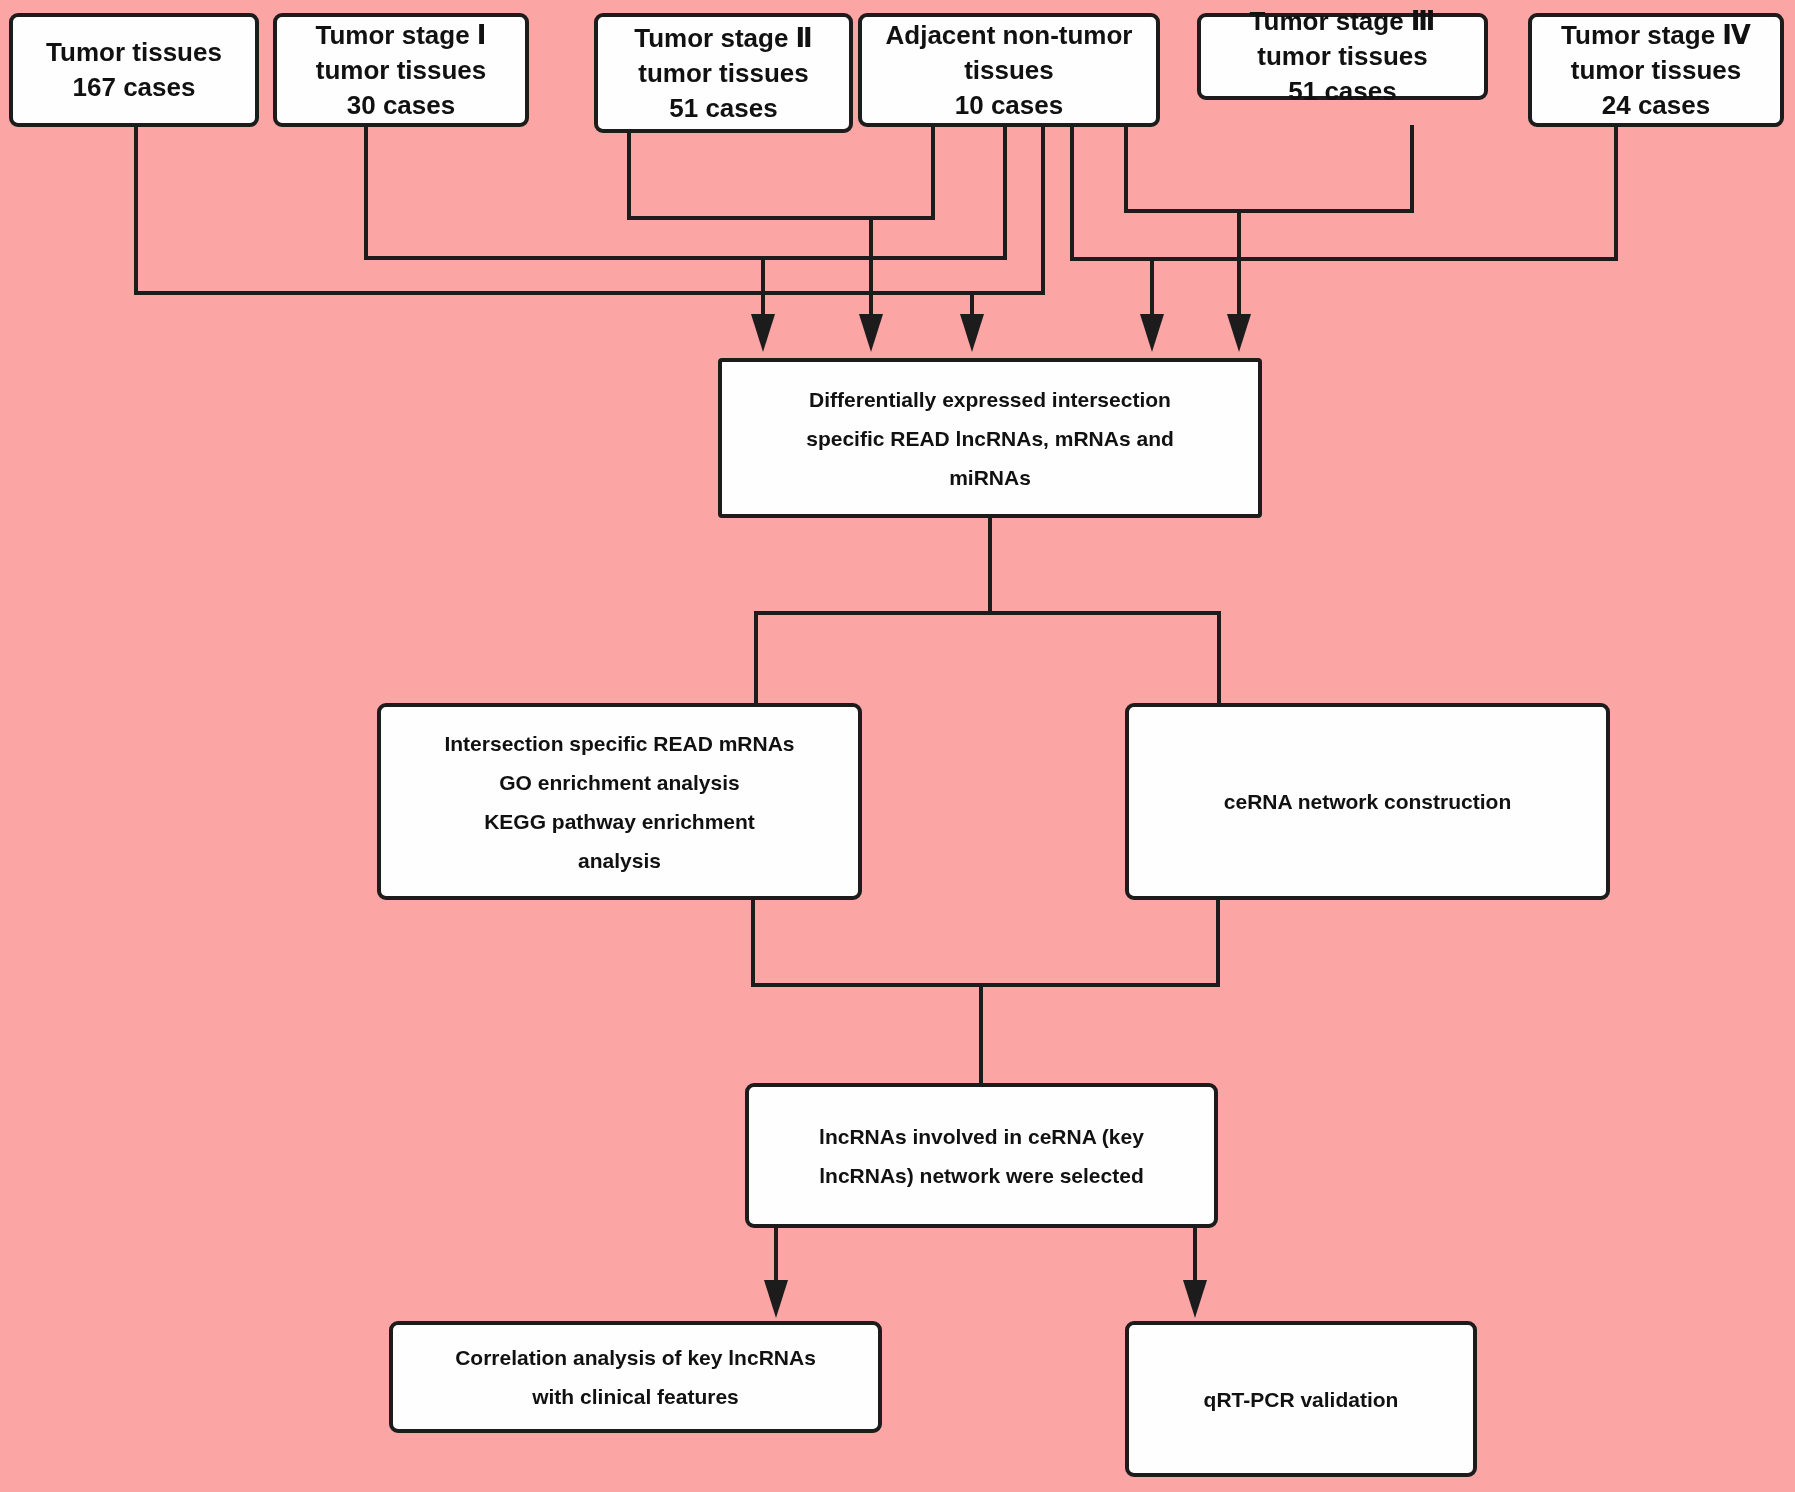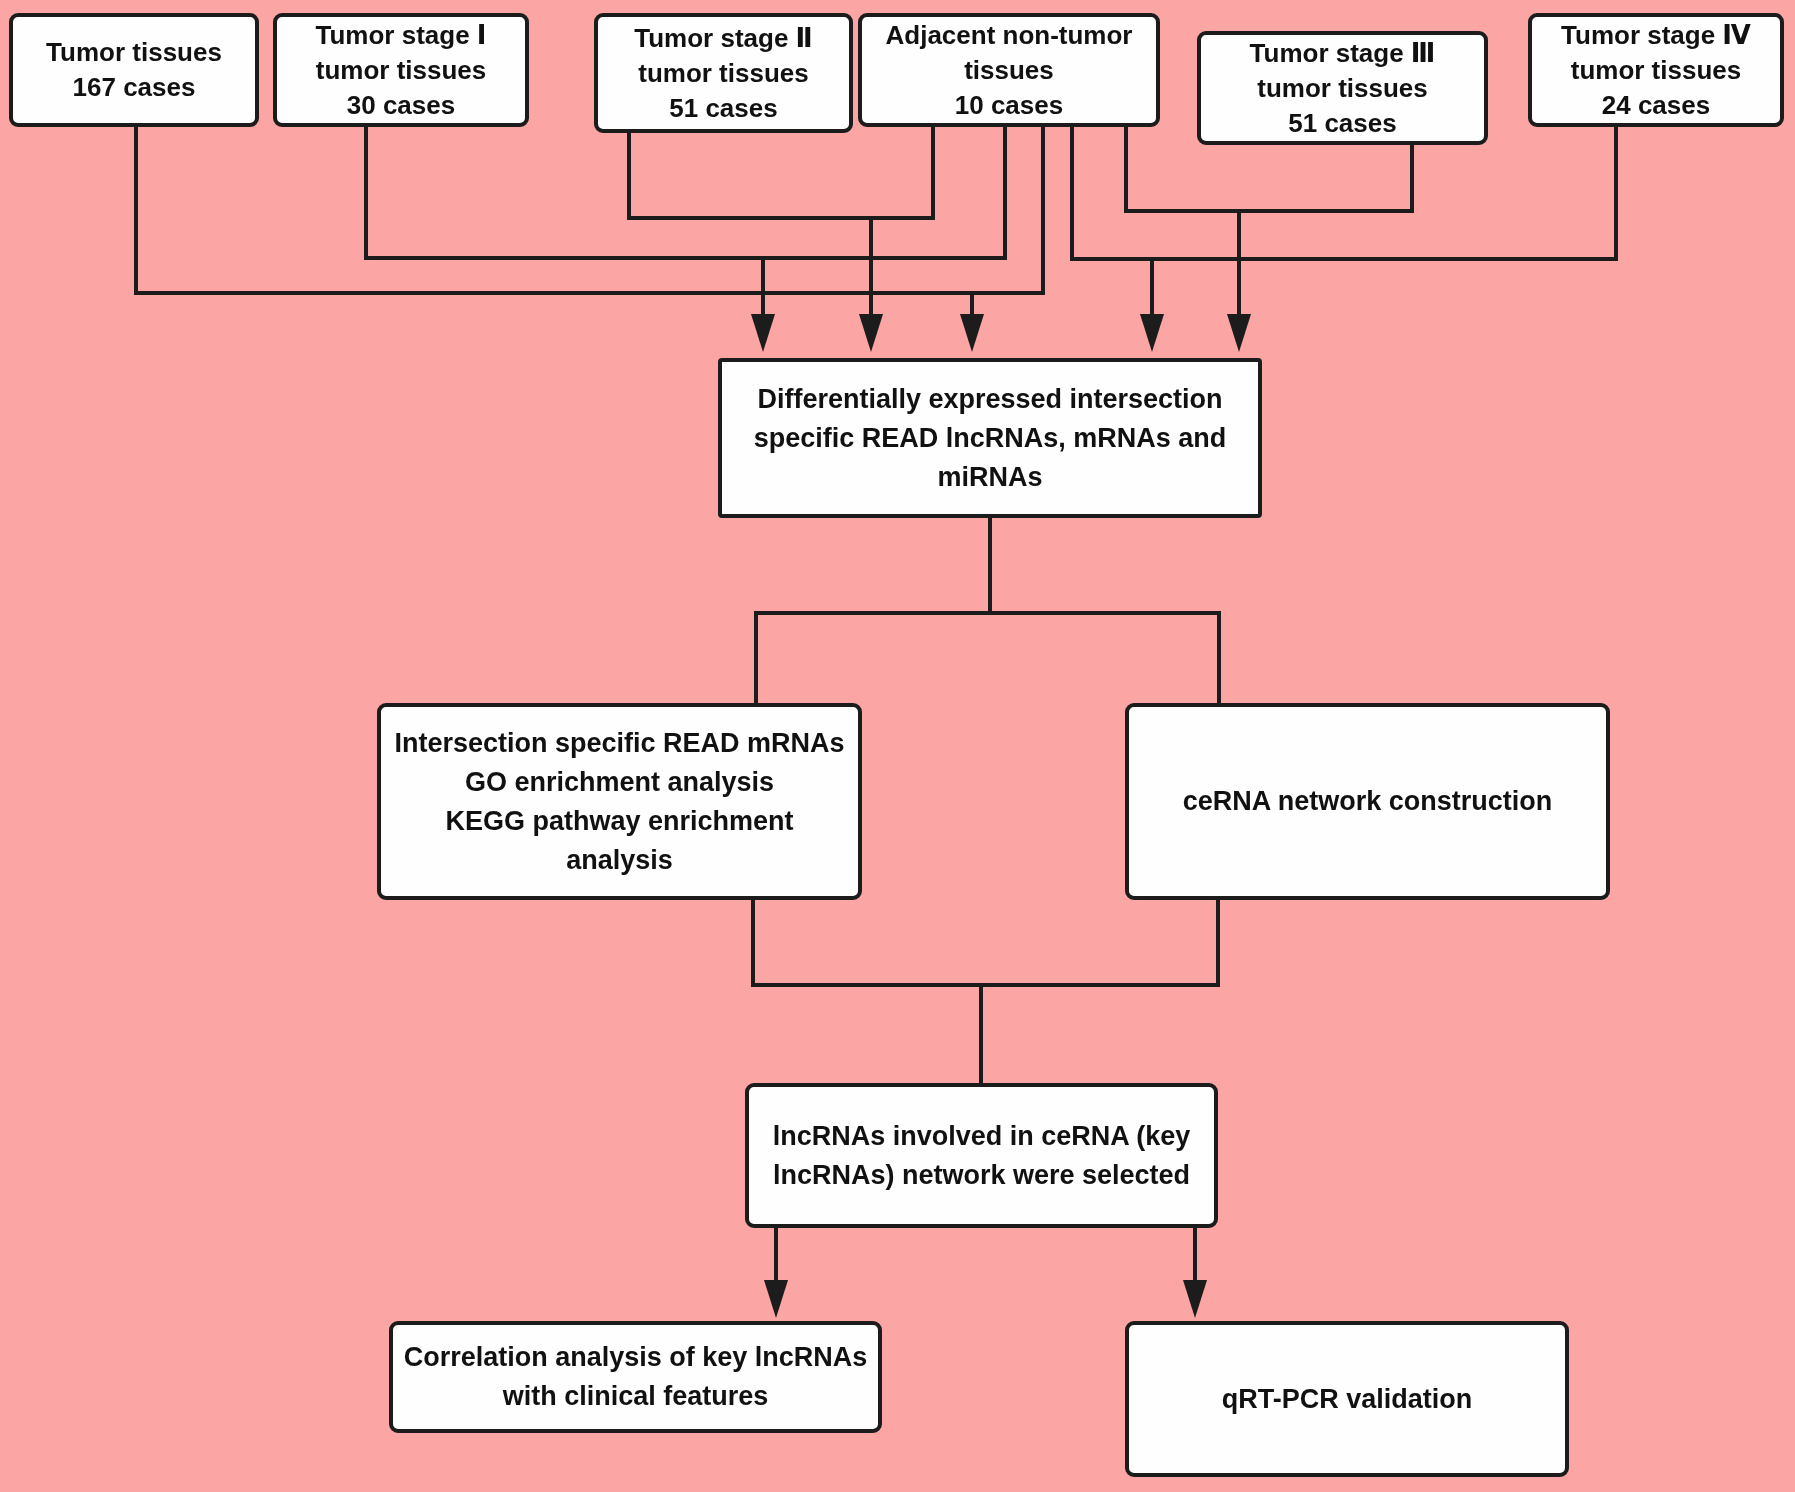--- a/index.html
+++ b/index.html
@@ -35,21 +35,21 @@
   }
   .node .label {
     white-space: pre-line;
     font-weight: bold;
     font-size: 26px;
     line-height: 36px;
     letter-spacing: 0px;
     padding: 0 4px;
   }
   .node.small .label { font-size: 26px; line-height: 35px; }
-  .node.big   .label { font-size: 27px; line-height: 39px; }
+  .node.big   .label { font-size: 21px; line-height: 39px; }
 </style>
 </head>
 <body>
 
 <div id="canvas">
 
   <svg id="wires" viewBox="0 0 1795 1492" xmlns="http://www.w3.org/2000/svg">
     <g stroke="#1c1c1c" stroke-width="4" fill="none">
 
       <path d="M136,125 V293 H1043 V125"></path>
@@ -104,21 +104,21 @@
 tumor tissues
 51 cases</div>
   </div>
 
   <div class="node small" style="left:858px; top:13px; width:302px; height:114px;">
     <div class="label">Adjacent non-tumor
 tissues
 10 cases</div>
   </div>
 
-  <div class="node small" style="left:1197px; top:31px; width:291px; height:114px;">
+  <div class="node small" style="left:1197px; top:13px; width:291px; height:87px;">
     <div class="label">Tumor stage Ⅲ
 tumor tissues
 51 cases</div>
   </div>
 
   <div class="node small" style="left:1528px; top:13px; width:256px; height:114px;">
     <div class="label">Tumor stage Ⅳ
 tumor tissues
 24 cases</div>
   </div>
@@ -143,17 +143,17 @@
   <div class="node big" style="left:745px; top:1083px; width:473px; height:145px;">
     <div class="label">lncRNAs involved in ceRNA (key
 lncRNAs) network were selected</div>
   </div>
 
   <div class="node big" style="left:389px; top:1321px; width:493px; height:112px;">
     <div class="label">Correlation analysis of key lncRNAs
 with clinical features</div>
   </div>
 
-  <div class="node big" style="left:1125px; top:1321px; width:444px; height:156px;">
+  <div class="node big" style="left:1125px; top:1321px; width:352px; height:156px;">
     <div class="label">qRT-PCR validation</div>
   </div>
 
 </div>
 
 </body></html>

